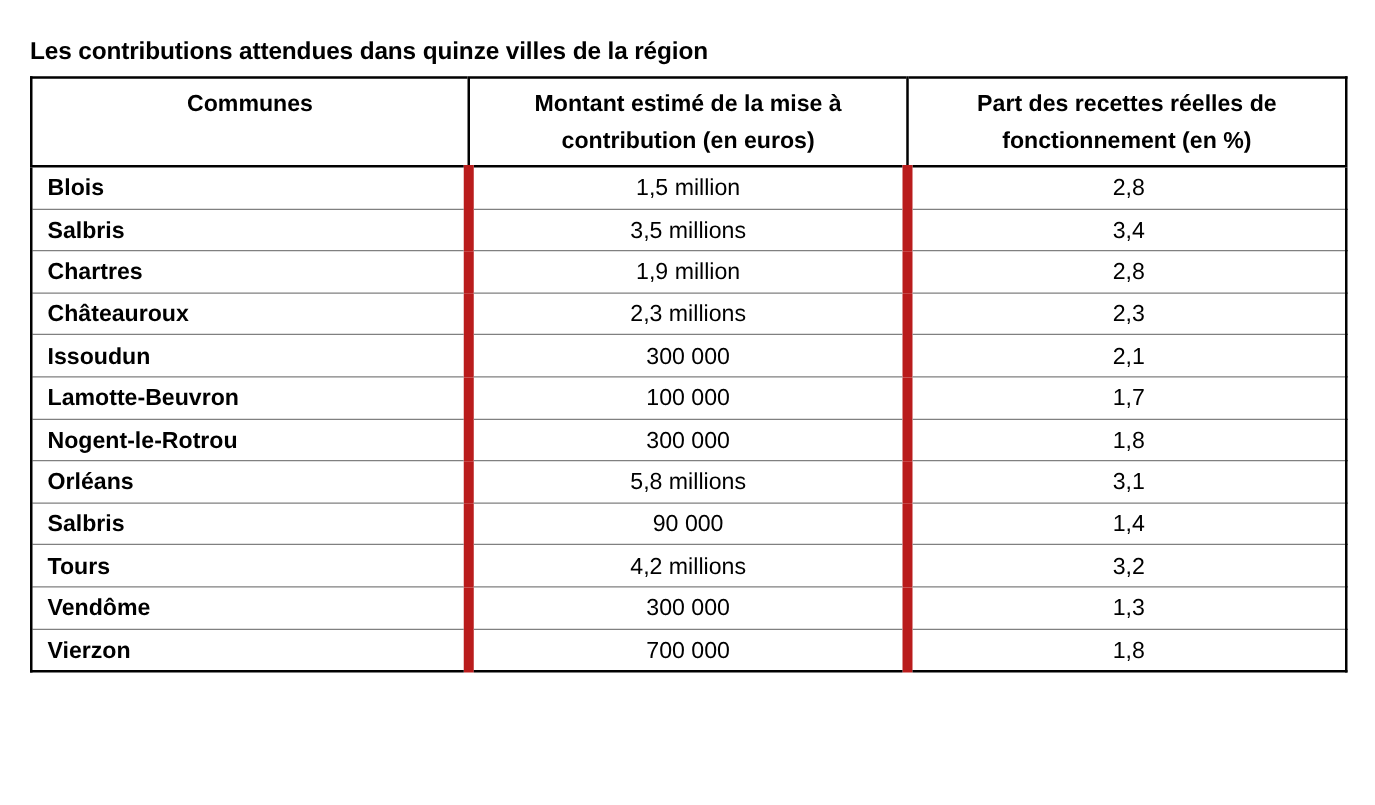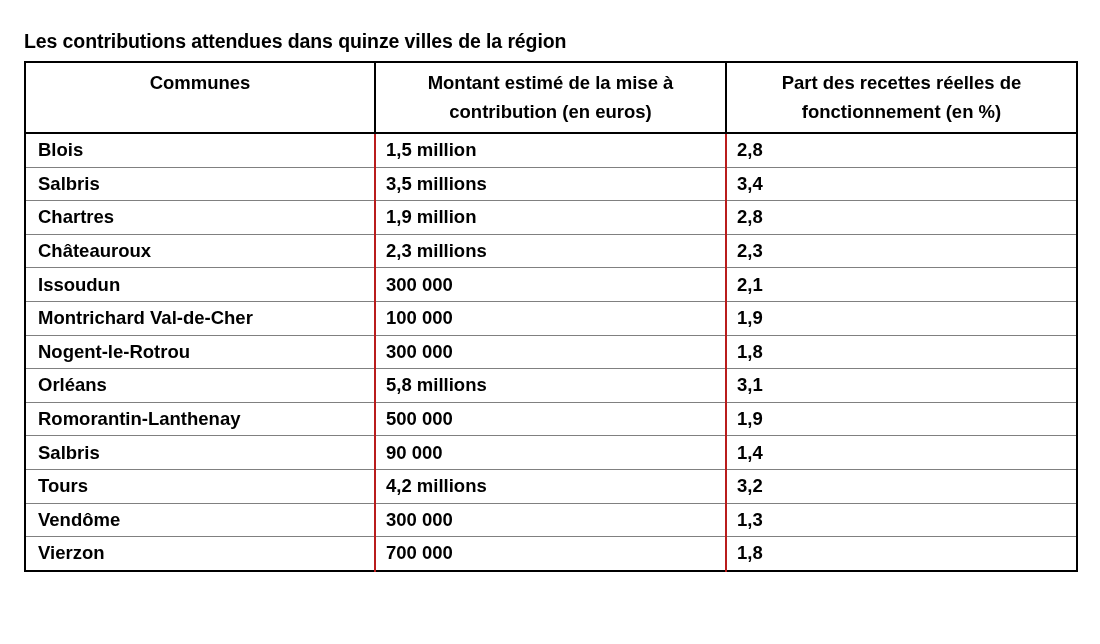--- a/index.html
+++ b/index.html
@@ -68,42 +68,42 @@
     text-align: center;
     font-size: 18.5px;
     font-weight: bold;
     line-height: 29px;
     color: #000000;
   }
   thead th:last-child { border-right: none; }
 
   
   tbody td {
-    border-right: 2px solid #b91c1c;
+    border-right: 8px solid #b91c1c;
     border-bottom: 1.5px solid #808080;
     height: 32.6px;
     padding: 0 10px;
     font-size: 18.5px;
     line-height: 22px;
     color: #000000;
     overflow: hidden;
     white-space: nowrap;
   }
   tbody td:last-child { border-right: none; }
   tbody tr:last-child td { border-bottom: none; }
 
   td.cell-commune {
     text-align: left;
     font-weight: bold;
     padding-left: 12px;
   }
   td.cell-montant,
   td.cell-part {
-    text-align: left;
-    font-weight: bold;
+    text-align: center;
+    font-weight: normal;
   }
 </style>
 </head>
 <body>
 
 <div class="page">
 
   <h1 class="page-title">Les contributions attendues dans quinze villes de la région</h1>
 
   <div class="table-wrap">
@@ -140,38 +140,33 @@
             <td class="cell-commune">Châteauroux</td>
             <td class="cell-montant">2,3 millions</td>
             <td class="cell-part">2,3</td>
           </tr>
           <tr>
             <td class="cell-commune">Issoudun</td>
             <td class="cell-montant">300 000</td>
             <td class="cell-part">2,1</td>
           </tr>
           <tr>
-            <td class="cell-commune">Montrichard Val-de-Cher</td>
+            <td class="cell-commune">Lamotte-Beuvron</td>
             <td class="cell-montant">100 000</td>
-            <td class="cell-part">1,9</td>
+            <td class="cell-part">1,7</td>
           </tr>
           <tr>
             <td class="cell-commune">Nogent-le-Rotrou</td>
             <td class="cell-montant">300 000</td>
             <td class="cell-part">1,8</td>
           </tr>
           <tr>
             <td class="cell-commune">Orléans</td>
             <td class="cell-montant">5,8 millions</td>
             <td class="cell-part">3,1</td>
-          </tr>
-          <tr>
-            <td class="cell-commune">Romorantin-Lanthenay</td>
-            <td class="cell-montant">500 000</td>
-            <td class="cell-part">1,9</td>
           </tr>
           <tr>
             <td class="cell-commune">Salbris</td>
             <td class="cell-montant">90 000</td>
             <td class="cell-part">1,4</td>
           </tr>
           <tr>
             <td class="cell-commune">Tours</td>
             <td class="cell-montant">4,2 millions</td>
             <td class="cell-part">3,2</td>

